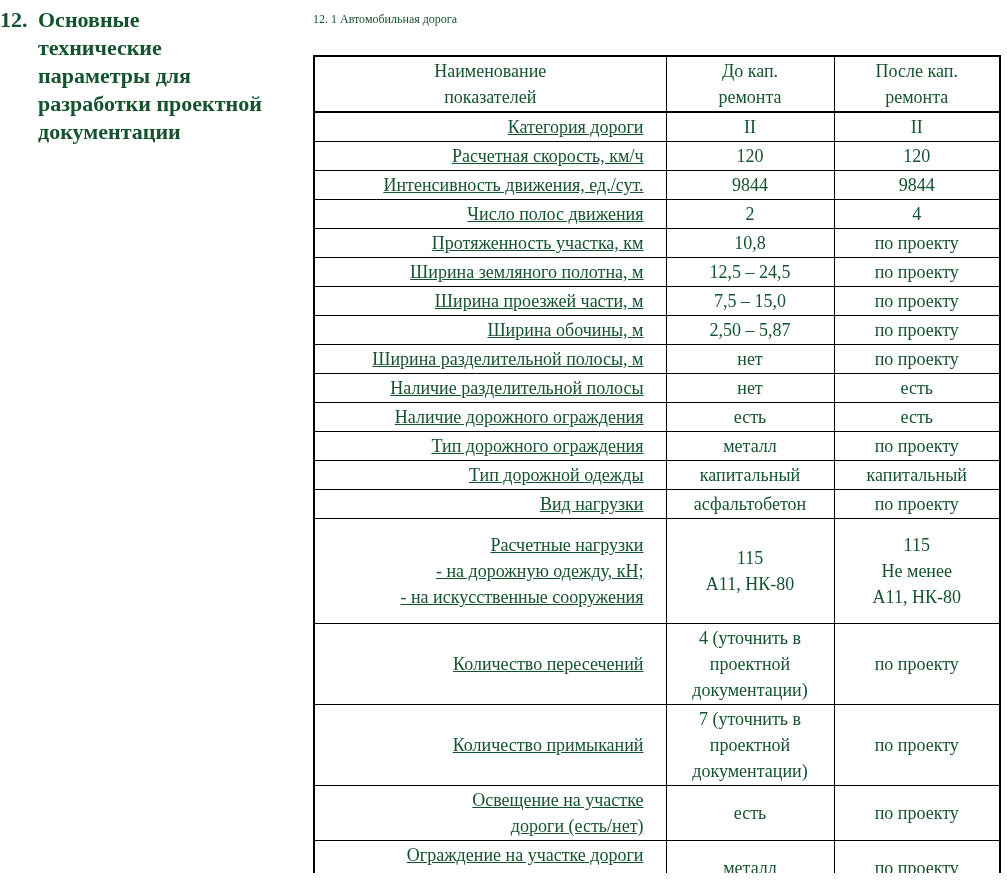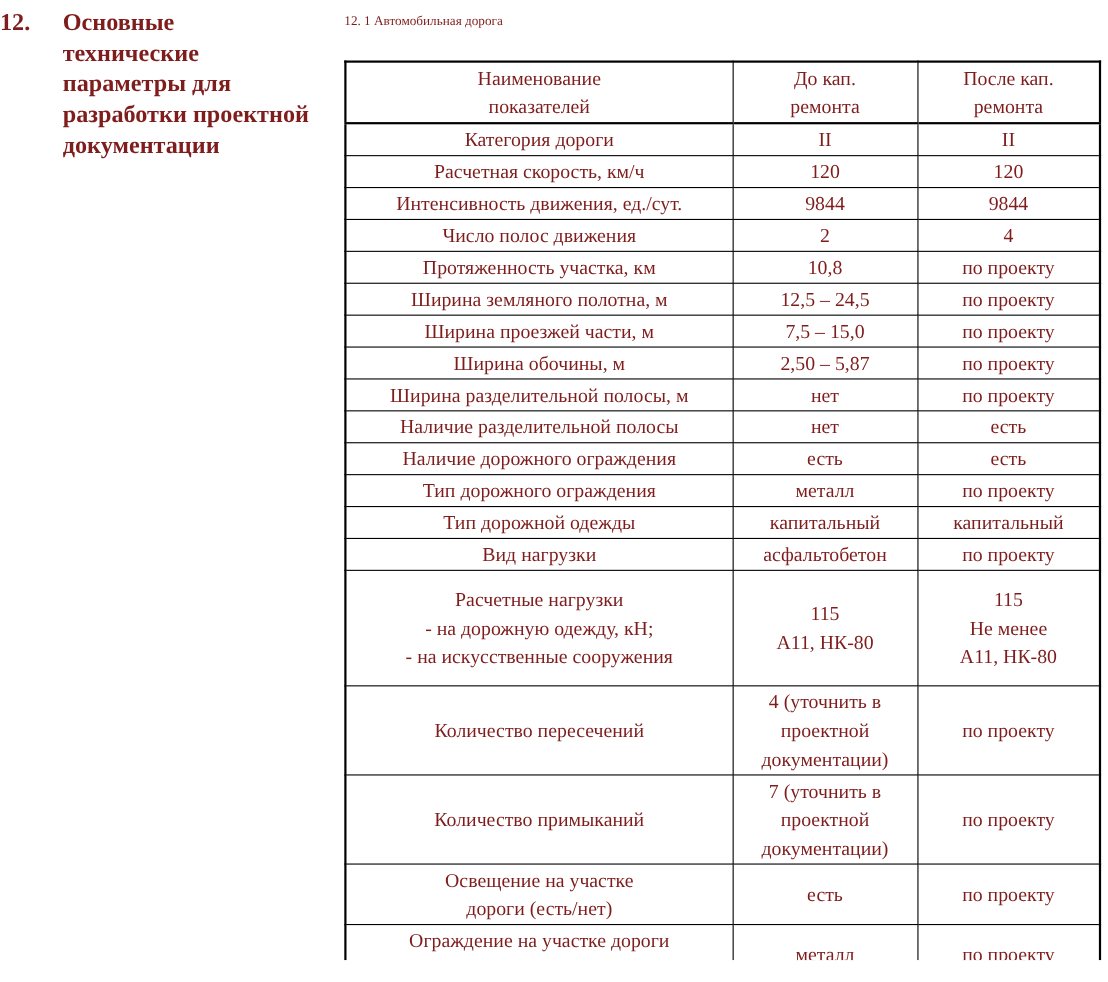--- a/index.html
+++ b/index.html
@@ -5,21 +5,21 @@
   html, body {
     margin: 0;
     padding: 0;
     background: #ffffff;
   }
   .page {
     position: relative;
     width: 1007px;
     height: 873px;
     background: #ffffff;
-    color: #7f1d1d;
+    color: #14532d;
     font-family: "Liberation Serif", "DejaVu Serif", serif;
     overflow: hidden;
   }
   
   .section-heading {
     position: absolute;
     left: 0px;
     top: 6px;
     width: 305px;
     display: flex;
@@ -27,21 +27,20 @@
     font-weight: bold;
     font-size: 22px;
     line-height: 28px;
   }
   .section-number {
     flex: 0 0 38px;
   }
   .section-title {
     flex: 1 1 auto;
     white-space: pre-line;
-    margin-left: 19px;
   }
   
   .content {
     position: absolute;
     left: 313px;
     top: 6px;
     width: 688px;
   }
   .subsection-title {
     font-size: 12px;
@@ -66,21 +65,21 @@
     line-height: 26px;
     vertical-align: middle;
     white-space: pre-line;
     font-weight: normal;
     margin-top: 33px;
   }
   table.params thead th {
     text-align: center;
     border-bottom: 2px solid #000000;
   }
-  td.cell-label { text-align: center; }
+  td.cell-label { text-align: right; text-decoration: underline; }
   td.cell-center { text-align: center; padding: 1px 2px; }
   
   tbody tr:nth-child(15) td { padding-top: 13px; padding-bottom: 13px; }
 </style>
 </head>
 <body>
 
 <div class="page">
 
   <div class="section-heading">

